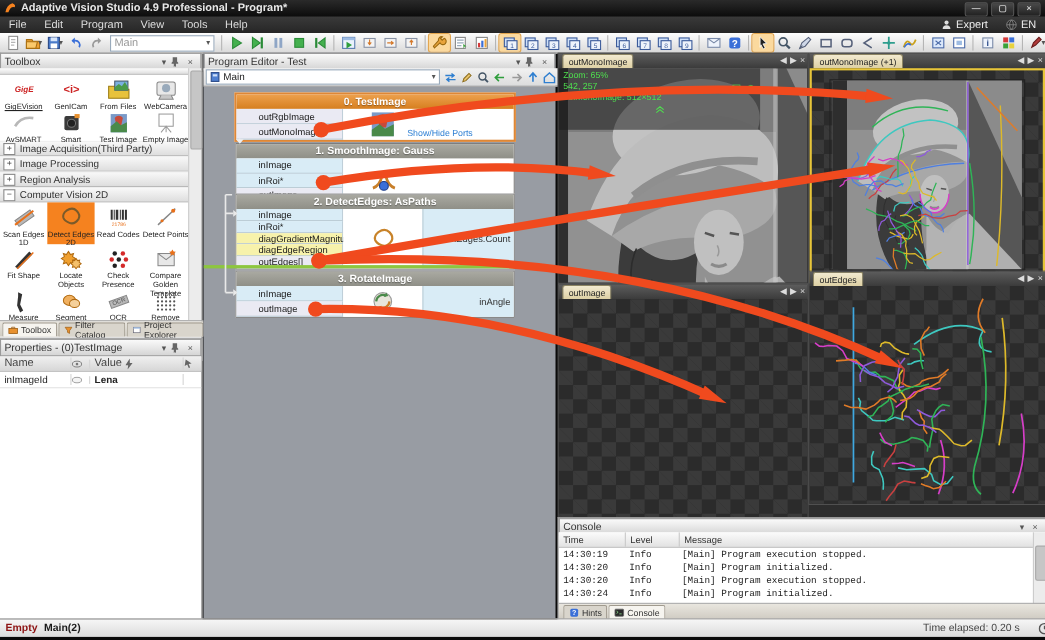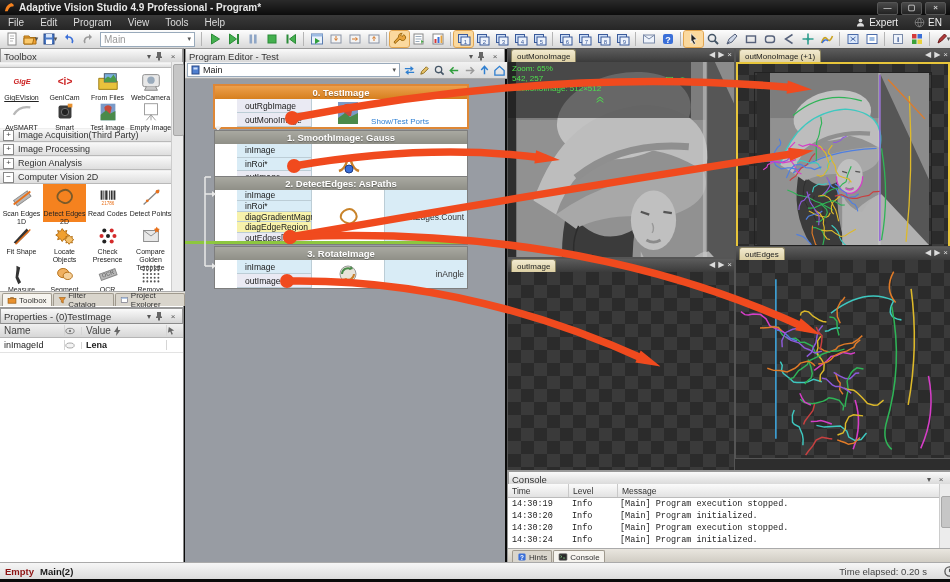--- a/index.html
+++ b/index.html
@@ -66,22 +66,22 @@
             padding:0 3px;font-size:9px;color:#222;}
   .ebtn{width:15px;height:13px;display:flex;align-items:center;justify-content:center;font-size:10px;}
   #canvas{position:absolute;left:0;top:30px;width:320px;height:484px;overflow:hidden;}
   .block{position:absolute;left:29px;width:252px;background:#fff;border:1px solid #7e7e7e;}
   .block.sel{border:2px solid #de8736;left:28px;}
   .bh{height:13px;color:#fff;font-weight:bold;font-size:9.5px;text-align:center;line-height:13px;
       background:linear-gradient(#a9a9a1,#8f8f87);text-shadow:0 1px 1px rgba(0,0,0,.35);}
   .block.sel .bh{background:linear-gradient(#eda04c,#d67f1f);}
   .bb{display:flex;}
   .pcol{width:97px;}
-  .prow{border-bottom:1px solid #bccdd6;border-right:1px solid #bccdd6;padding-left:8px;font-size:8.5px;
-        display:flex;align-items:center;color:#1a1a1a;white-space:nowrap;margin-left:22px;}
+  .prow{border-bottom:1px solid #bccdd6;border-right:1px solid #bccdd6;padding-left:20px;font-size:8.5px;
+        display:flex;align-items:center;color:#1a1a1a;white-space:nowrap;}
   .prow.in{background:#d9ecf6;}
   .prow.out{background:#eaeaf3;}
   .prow.diag{background:#f7f2ab;}
   .icol{width:72px;display:flex;align-items:center;justify-content:center;background:#fff;}
   .rcol{flex:1;display:flex;align-items:center;justify-content:flex-end;padding-right:3px;font-size:8.5px;color:#333;}
   .rcol.blue{background:#d9ecf6;border-left:1px solid #bccdd6;}
   .shp{position:absolute;font-size:8px;color:#2d7fd3;left:120px;width:130px;text-align:center;bottom:1px;}
   #greenline{position:absolute;left:0;width:320px;height:3px;background:#8dc63f;}
   
   #preview-area{left:507px;top:48px;width:443px;height:422px;background:#2d2d2d;}
@@ -824,21 +824,21 @@
             </div>
             <div class="icol">
               <svg width="24" height="22" viewBox="0 0 22 22">
                 <rect x="1" y="0" width="20" height="22" fill="#7a9ac8"></rect>
                 <path d="M6 4c2-3 8-3 10 0l-2 10h-6z" fill="#c84a3a"></path>
                 <path d="M1 16l7-5 5 4 8-4v11H1z" fill="#4a8a4a"></path>
               </svg>
             </div>
             <div class="rcol"></div>
           </div>
-          <div class="shp">Show/Test Ports</div>
+          <div class="shp">Show/Hide Ports</div>
         </div>
         <div class="block" style="top: 52px;">
           <div class="bh">1. SmoothImage: Gauss</div>
           <div class="bb">
             <div class="pcol">
               <div class="prow in" style="height: 12.5px;">inImage</div>
               <div class="prow in" style="height: 12.5px;">inRoi*</div>
               <div class="prow out" style="height: 12.5px;">outImage</div>
             </div>
             <div class="icol">

